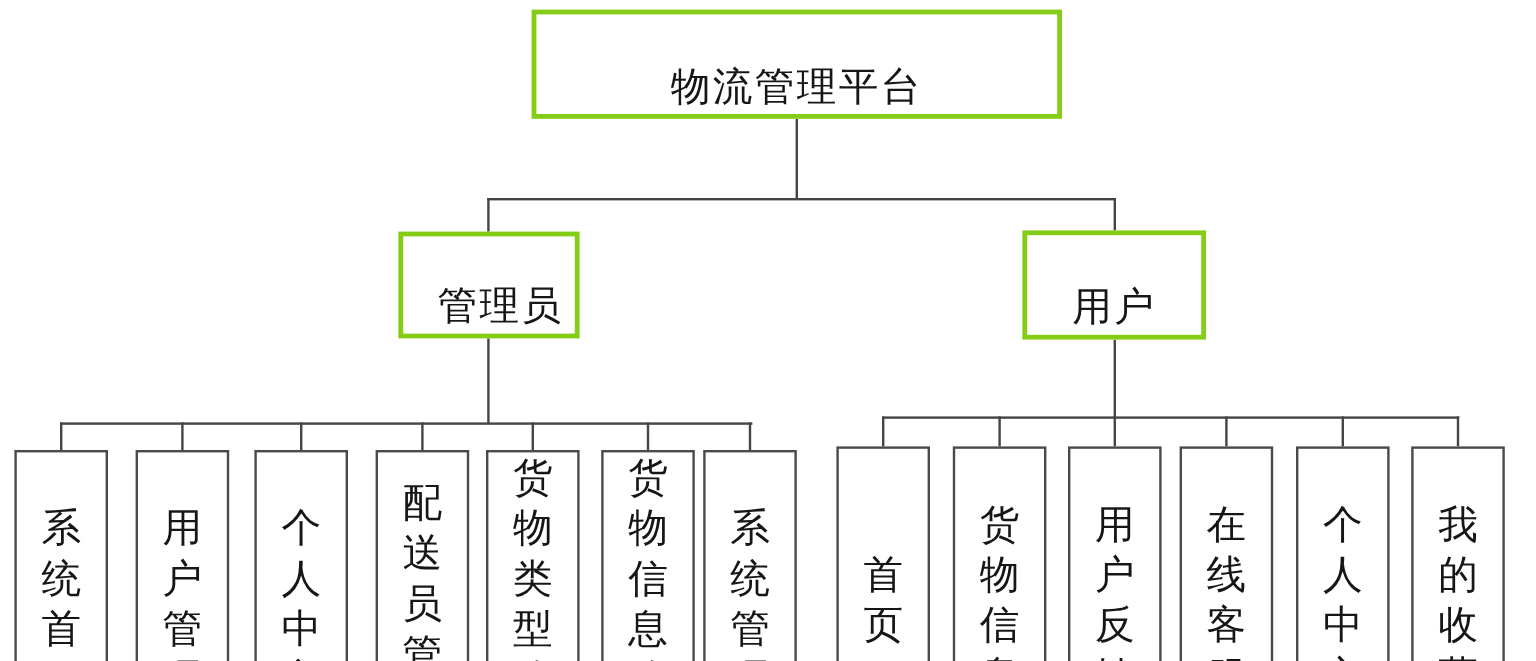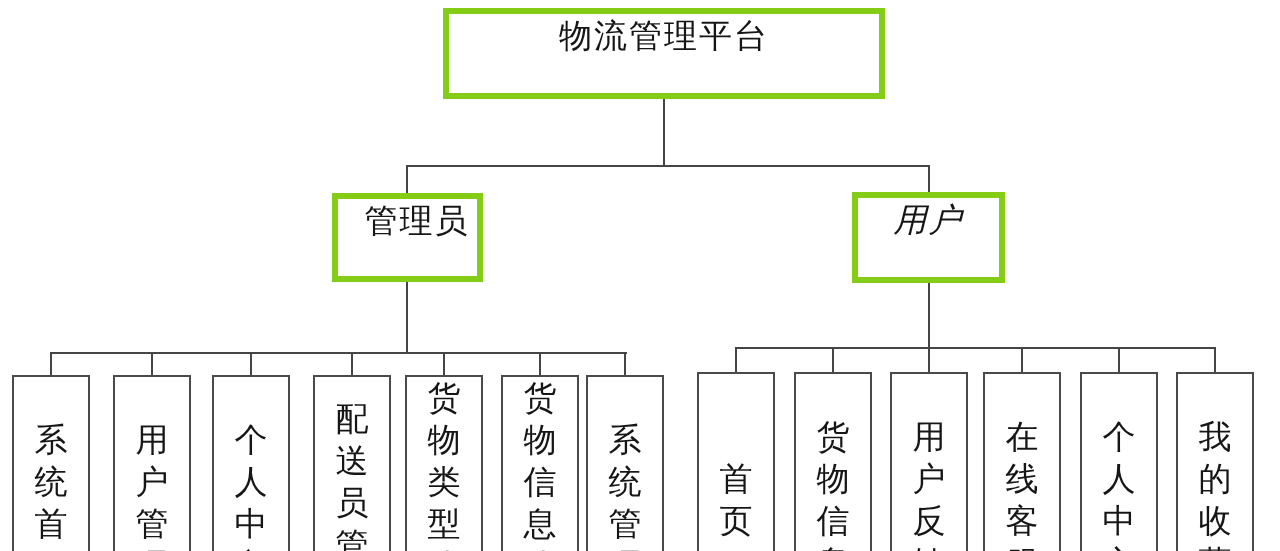--- a/index.html
+++ b/index.html
@@ -11,30 +11,30 @@
   #canvas {
     position: relative;
     width: 1280px;
     height: 551px;
     overflow: hidden;
     background: #ffffff;
     color: #161616;
   }
   .node {
     position: absolute;
-    border: 6px solid #84cc16;
+    border: 4px solid #84cc16;
     background: #ffffff;
     display: flex;
-    align-items: flex-start;
+    align-items: flex-end;
     justify-content: center;
     box-sizing: border-box;
   }
   .node-root   { left: 443px; top: 8px;   width: 442px; height: 91px; }
   .node-admin  { left: 332px; top: 193px; width: 151px; height: 89px; padding-left: 19px; }
-  .node-user   { left: 852px; top: 192px; width: 153px; height: 91px; font-style: italic; }
+  .node-user   { left: 852px; top: 192px; width: 153px; height: 91px; }
   .node-label  { font-size: 33px; letter-spacing: 2px; white-space: nowrap; }
 
   .leaf {
     position: absolute;
     width: 78px;
     height: 255px;
     border: 2px solid #4a4a4a;
     background: #ffffff;
     display: flex;
     align-items: center;

